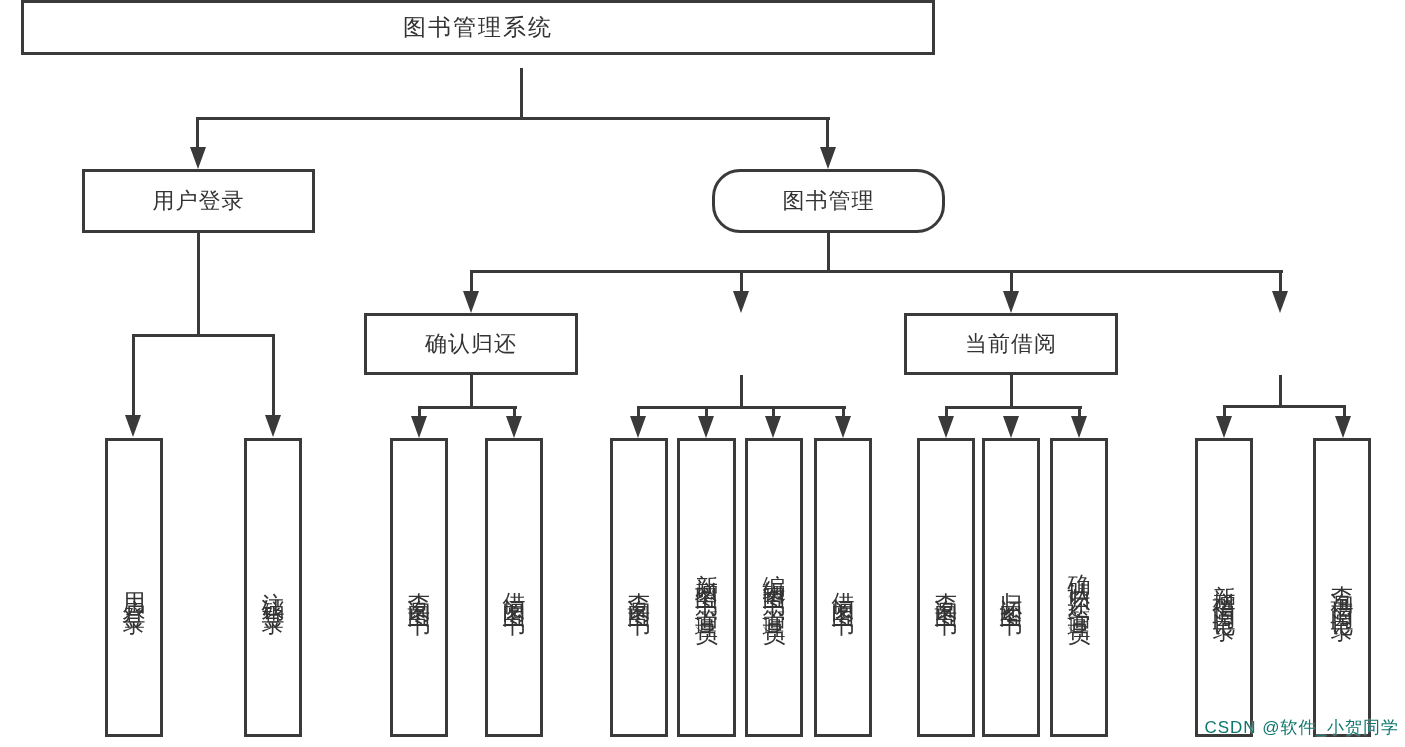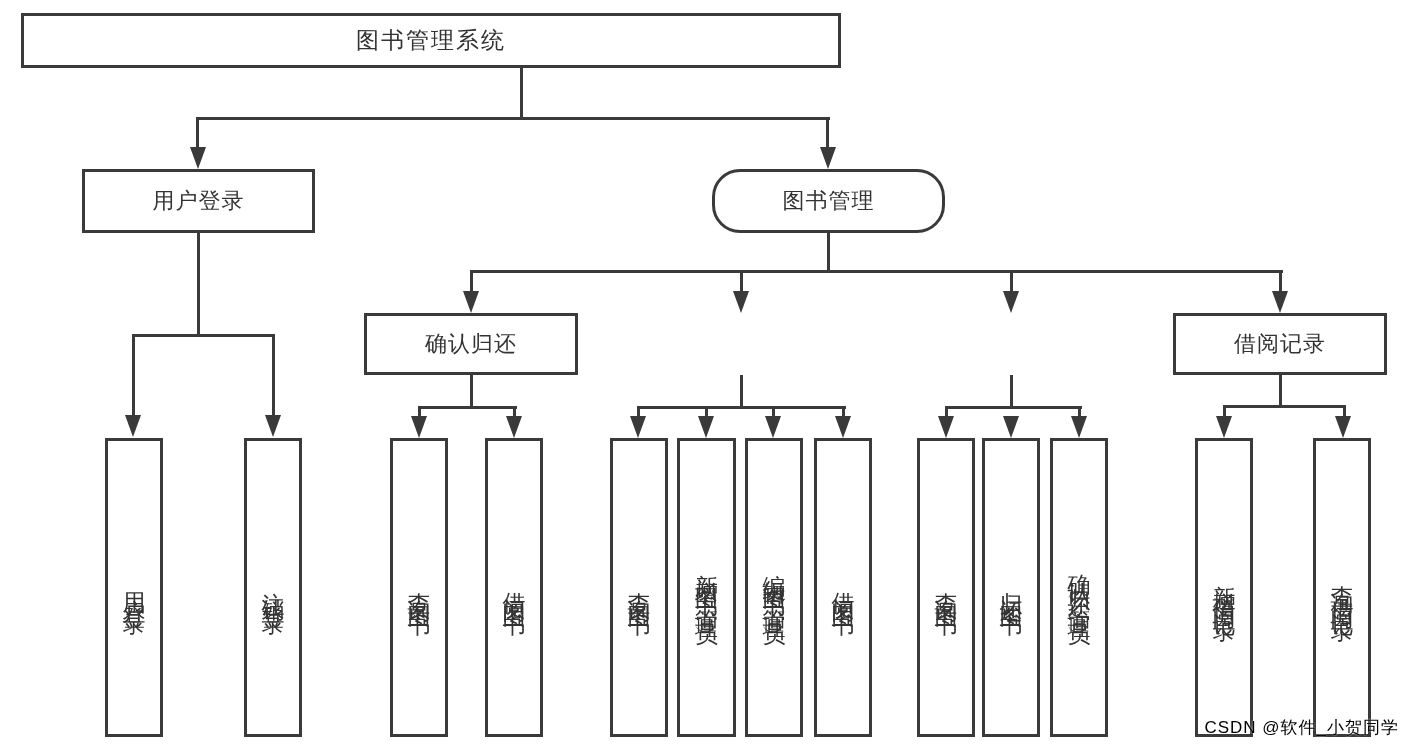--- a/index.html
+++ b/index.html
@@ -19,29 +19,29 @@
   }
   .vline { position:absolute; width:3px; background:#3a3a3a; }
   .hline { position:absolute; height:3px; background:#3a3a3a; }
   .arrow {
     position:absolute; width:0; height:0;
     border-left:8px solid transparent; border-right:8px solid transparent;
     border-top:22px solid #3a3a3a;
   }
   .watermark {
     position:absolute; right:6px; bottom:8px; font-size:17px;
-    color:#000000; letter-spacing:1px; text-shadow:0 0 2px #ffffff;
+    color:#0f766e; letter-spacing:1px; text-shadow:0 0 2px #ffffff;
   }
 </style>
 </head>
 <body>
 
 <div class="canvas">
 
-  <div class="box hbox rootbox" style="left:21px; top:13px; width:820px; height:55px;">
+  <div class="box hbox rootbox" style="left:21px; top:0; width:914px; height:55px;">
     <span>图书管理系统</span>
   </div>
 
   <div class="vline" style="left:520px; top:68px; height:52px;"></div>
   <div class="hline" style="left:196px; top:117px; width:634px;"></div>
   <div class="vline" style="left:196px; top:117px; height:36px;"></div>
   <div class="vline" style="left:826px; top:117px; height:36px;"></div>
   <div class="arrow" style="left:190px; top:147px;"></div>
   <div class="arrow" style="left:820px; top:147px;"></div>
 
@@ -66,22 +66,22 @@
   <div class="vline" style="left:1010px; top:270px; height:26px;"></div>
   <div class="vline" style="left:1279px; top:270px; height:26px;"></div>
   <div class="arrow" style="left:463px; top:291px;"></div>
   <div class="arrow" style="left:733px; top:291px;"></div>
   <div class="arrow" style="left:1003px; top:291px;"></div>
   <div class="arrow" style="left:1272px; top:291px;"></div>
 
   <div class="box hbox" style="left:364px; top:313px; width:214px; height:62px;">
     <span>确认归还</span>
   </div>
-  <div class="box hbox" style="left:1173px; top:313px; width:214px; height:62px;">
-    <span>借阅记录</span>
+  <div class="box hbox" style="left:904px; top:313px; width:214px; height:62px;">
+    <span>当前借阅</span>
   </div>
 
   <div class="vline" style="left:470px; top:375px; height:34px;"></div>
   <div class="hline" style="left:418px; top:406px; width:99px;"></div>
   <div class="vline" style="left:418px; top:406px; height:14px;"></div>
   <div class="vline" style="left:513px; top:406px; height:14px;"></div>
   <div class="arrow" style="left:411px; top:416px;"></div>
   <div class="arrow" style="left:506px; top:416px;"></div>
 
   <div class="vline" style="left:740px; top:375px; height:34px;"></div>

